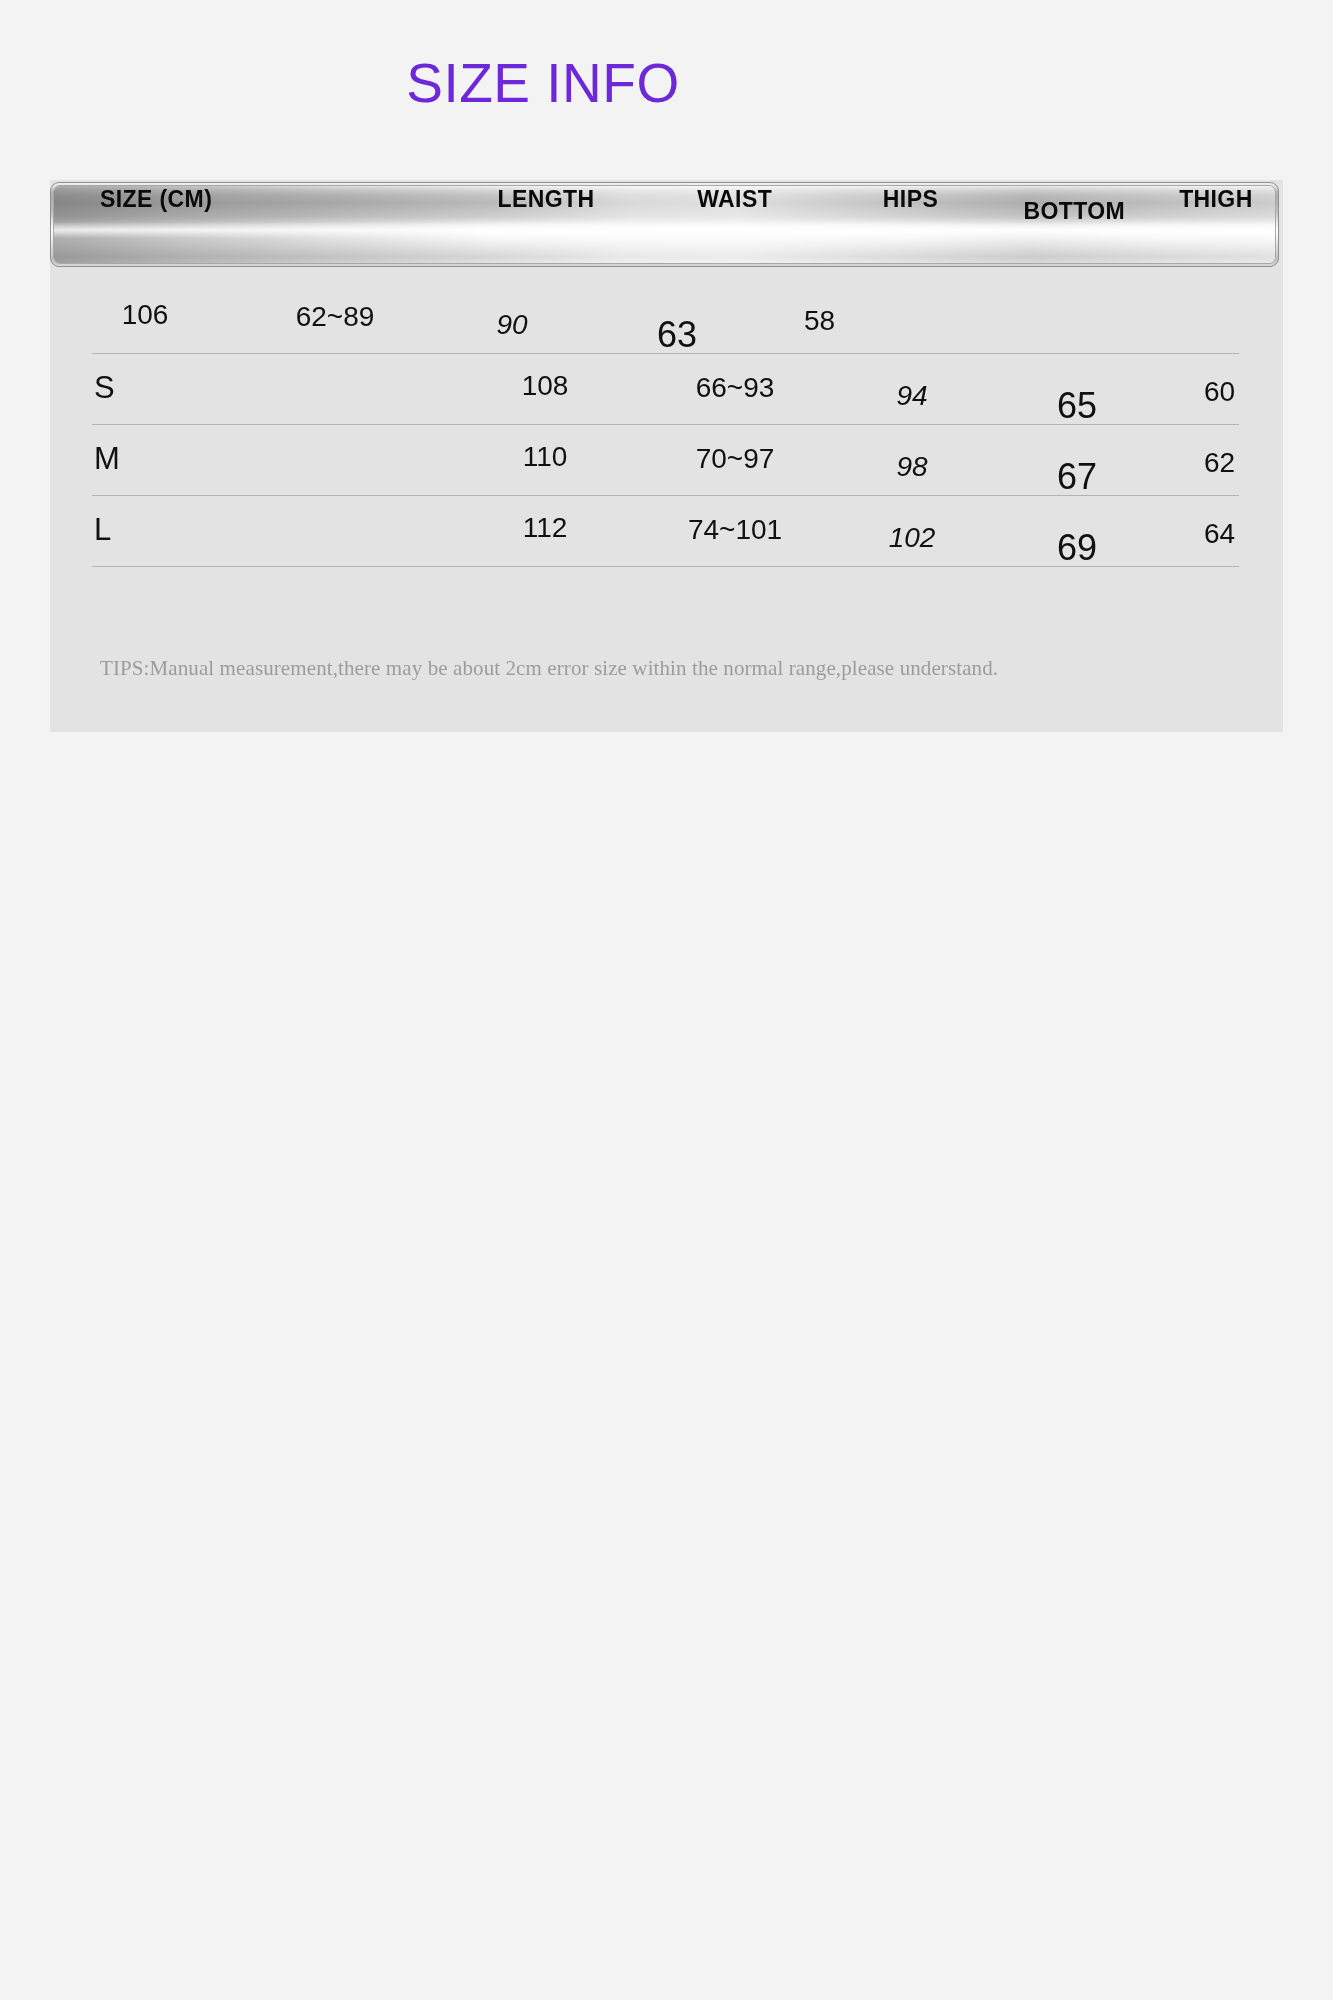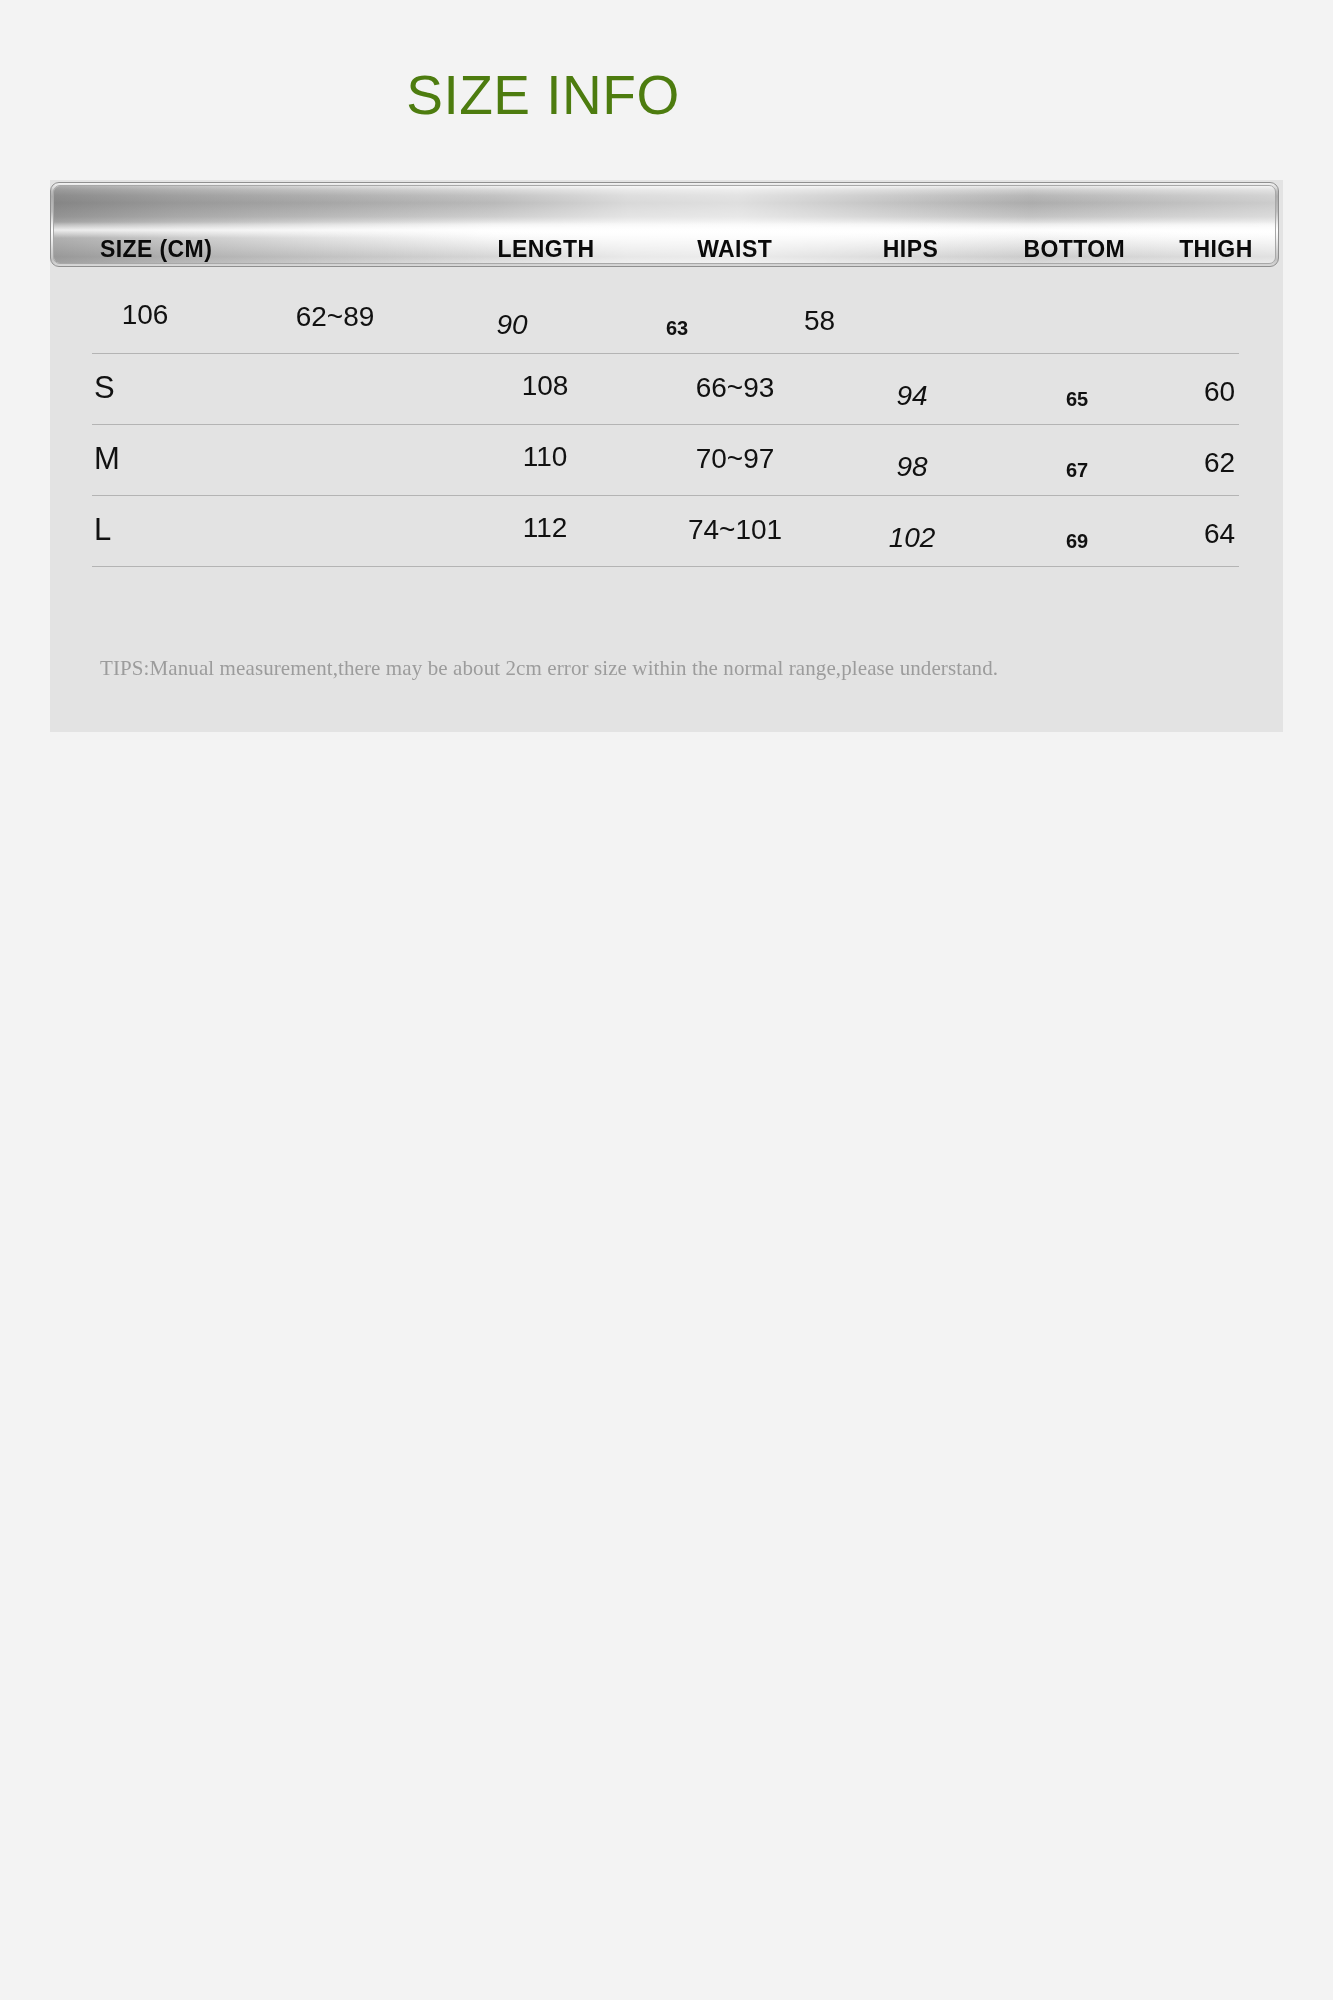--- a/index.html
+++ b/index.html
@@ -17,29 +17,29 @@
 
   .page {
     position: relative;
     width: 1333px;
     height: 2000px;
   }
 
   
   .title {
     position: absolute;
-    top: 64px;
+    top: 52px;
     left: 0;
     width: 1086px;
     text-align: center;
     font-size: 55px;
     line-height: 62px;
     font-weight: 400;
     letter-spacing: 0.5px;
-    color: #4d7c0f;
+    color: #6d28d9;
     font-family: "Liberation Sans", sans-serif;
   }
 
   
   .panel {
     position: absolute;
     left: 50px;
     top: 180px;
     width: 1233px;
     height: 552px;
@@ -121,21 +121,21 @@
     height: 20%;
     background: linear-gradient(to bottom, rgba(255,255,255,0.0), rgba(255,255,255,0.75), rgba(255,255,255,0.0));
     pointer-events: none;
   }
 
   .header-row {
     position: absolute;
     inset: 0;
     z-index: 3;
     display: flex;
-    align-items: flex-end;
+    align-items: flex-start;
   }
   .header-row .hcell {
     font-size: 23px;
     font-weight: 700;
     color: #0a0a0a;
     letter-spacing: 0.4px;
     white-space: nowrap;
   }
   
   .c-size   { width: 400px; padding-left: 46px; box-sizing: border-box; text-align: left; }
@@ -173,21 +173,21 @@
     color: #111111;
     white-space: nowrap;
   }
   .row .cell.c-size {
     font-size: 31px;
     padding-left: 44px;
   }
   .row .cell.c-length { font-size: 28px; }
   .row .cell.c-waist  { font-size: 28px; }
   .row .cell.c-hips   { font-size: 28px; position: relative; top: 6px; font-style: italic; }
-  .row .cell.c-bottom { font-size: 20px; position: relative; top: 4px; font-weight: bold; }
+  .row .cell.c-bottom { font-size: 36px; position: relative; top: 10px; }
   .row .cell.c-thigh  { font-size: 28px; position: relative; top: 2px; }
   .row .cell.c-length { position: relative; top: -4px; }
   .row .cell.c-waist  { position: relative; top: -2px; }
   .row .cell.c-size   { position: relative; top: -2px; }
 
   
   .tips {
     position: absolute;
     left: 50px;
     top: 655px;

